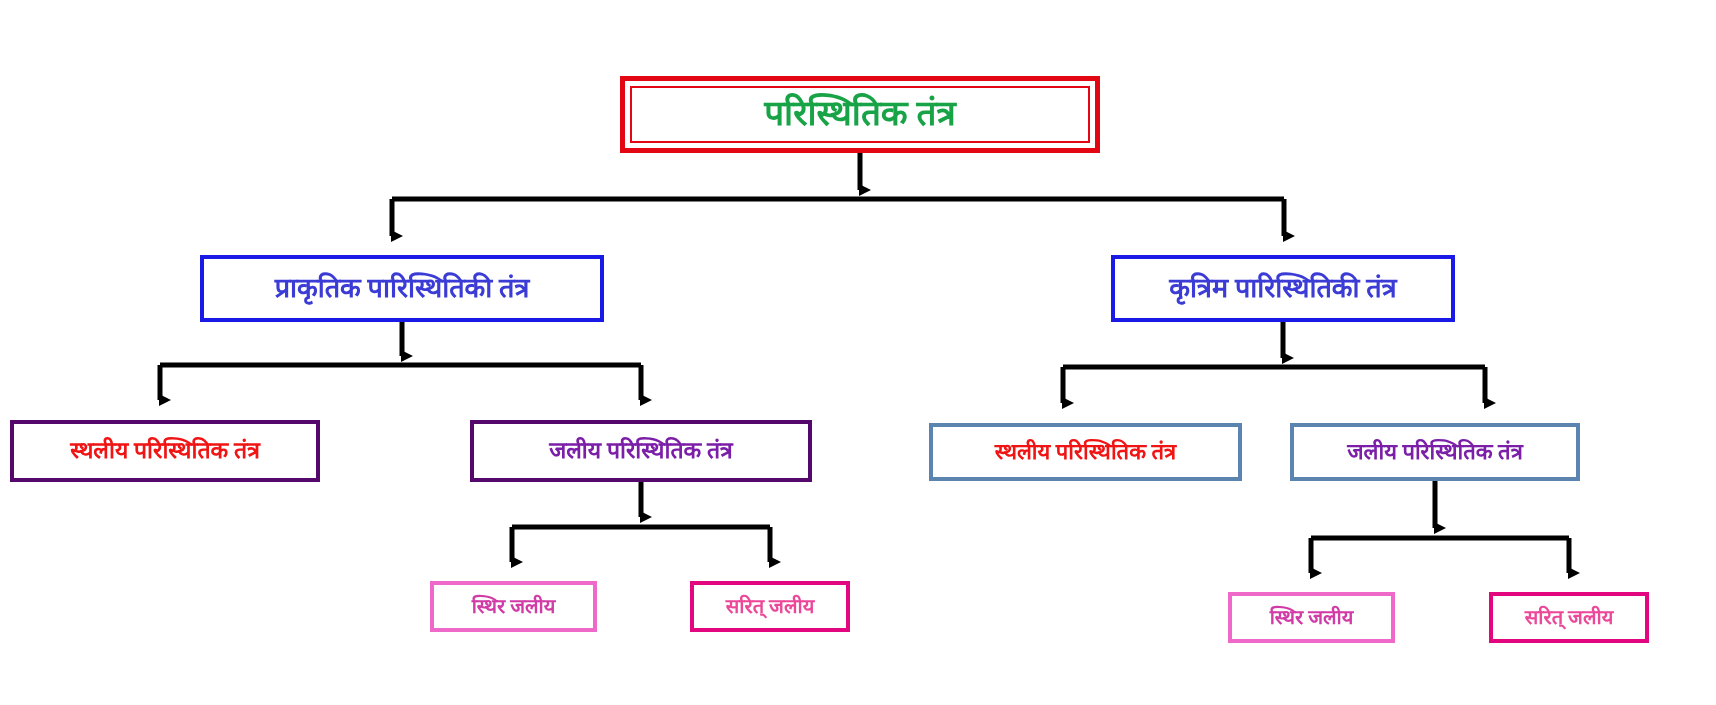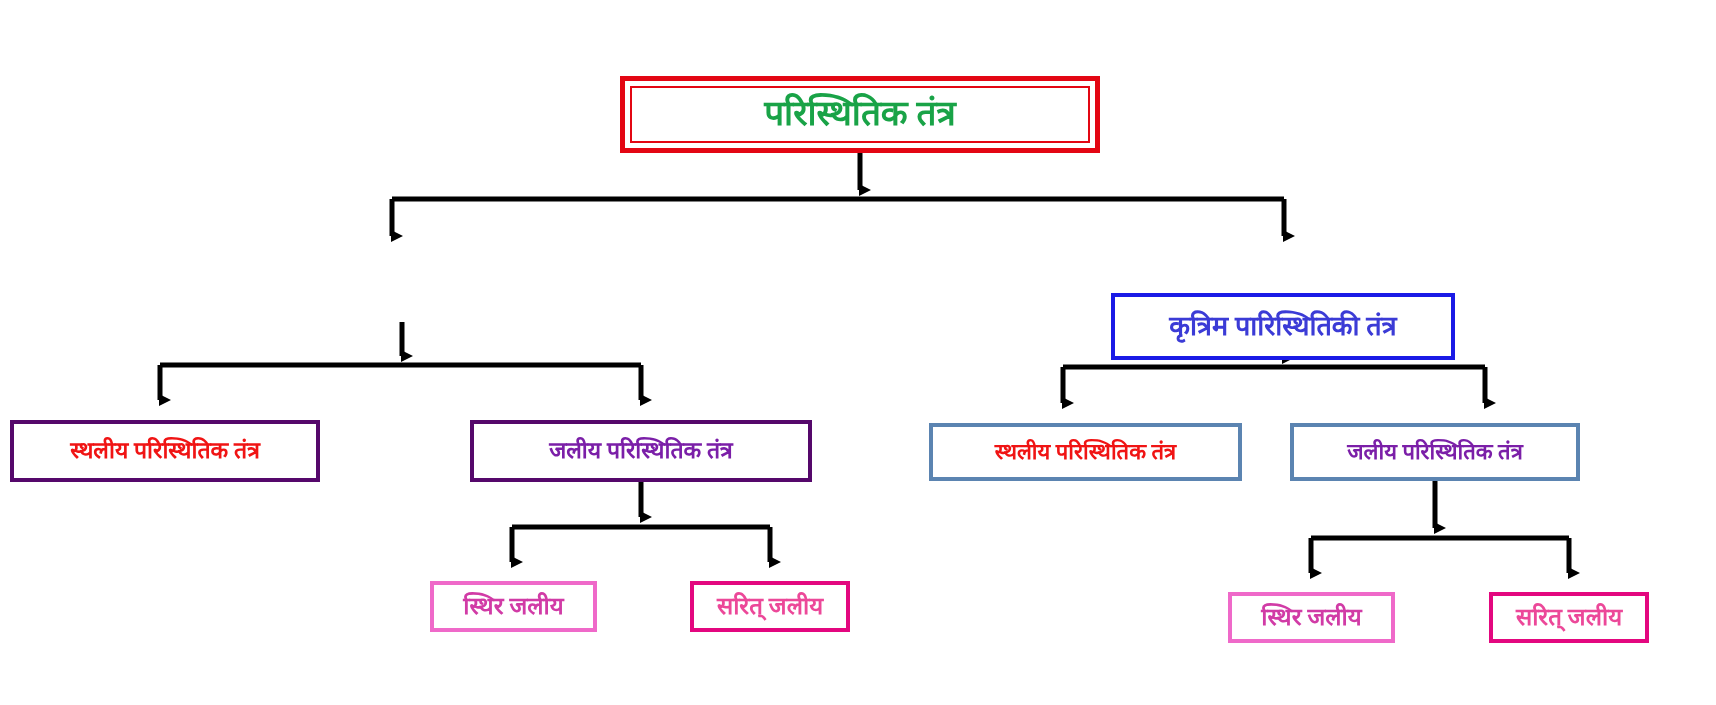--- a/index.html
+++ b/index.html
@@ -61,21 +61,21 @@
 
   
   .n-l2 {
     height: 67px;
     border: 4px solid #1a1ae6;
     color: #3b3bd6;
     font-size: 27px;
     font-weight: 700;
   }
   .n-nat { left: 200px; top: 255px; width: 404px; }
-  .n-art { left: 1111px; top: 255px; width: 344px; margin-top: 38px; }
+  .n-art { left: 1111px; top: 255px; width: 344px; }
 
   
   .n-l3p {
     height: 62px;
     border: 4px solid #55086b;
     font-size: 23px;
     font-weight: 700;
   }
   .n-terr-nat { left: 10px; top: 420px; width: 310px; color: #f01414; }
   .n-aqua-nat { left: 470px; top: 420px; width: 342px; color: #7b1fa8; }
@@ -87,21 +87,21 @@
     font-size: 22px;
     font-weight: 700;
   }
   .n-terr-art { left: 929px; top: 423px; width: 313px; color: #f01414; }
   .n-aqua-art { left: 1290px; top: 423px; width: 290px; color: #7b1fa8; }
 
   
   .n-leaf {
     height: 51px;
     border: 4px solid;
-    font-size: 24px;
+    font-size: 20px;
     font-weight: 700;
   }
   .leaf-pink { border-color: #ef69c9; color: #d13ba6; }
   .leaf-magenta { border-color: #e3077f; color: #ec4899; }
 
   .n-lentic-nat { left: 430px; top: 581px; width: 167px; }
   .n-lotic-nat  { left: 690px; top: 581px; width: 160px; }
   .n-lentic-art { left: 1228px; top: 592px; width: 167px; }
   .n-lotic-art  { left: 1489px; top: 592px; width: 160px; }
 </style>
@@ -144,20 +144,23 @@
       <path d="M 1569 538 L 1569 573" marker-end="url(#ah)"></path>
     </g>
   </svg>
 
   <div class="node n-root">
     <div class="inner">
       <span class="lbl">परिस्थितिक तंत्र</span>
     </div>
   </div>
 
+  <div class="node n-l2 n-nat">
+    <span class="lbl">प्राकृतिक पारिस्थितिकी तंत्र</span>
+  </div>
 
   <div class="node n-l2 n-art">
     <span class="lbl">कृत्रिम पारिस्थितिकी तंत्र</span>
   </div>
 
   <div class="node n-l3p n-terr-nat">
     <span class="lbl">स्थलीय परिस्थितिक तंत्र</span>
   </div>
 
   <div class="node n-l3p n-aqua-nat">

